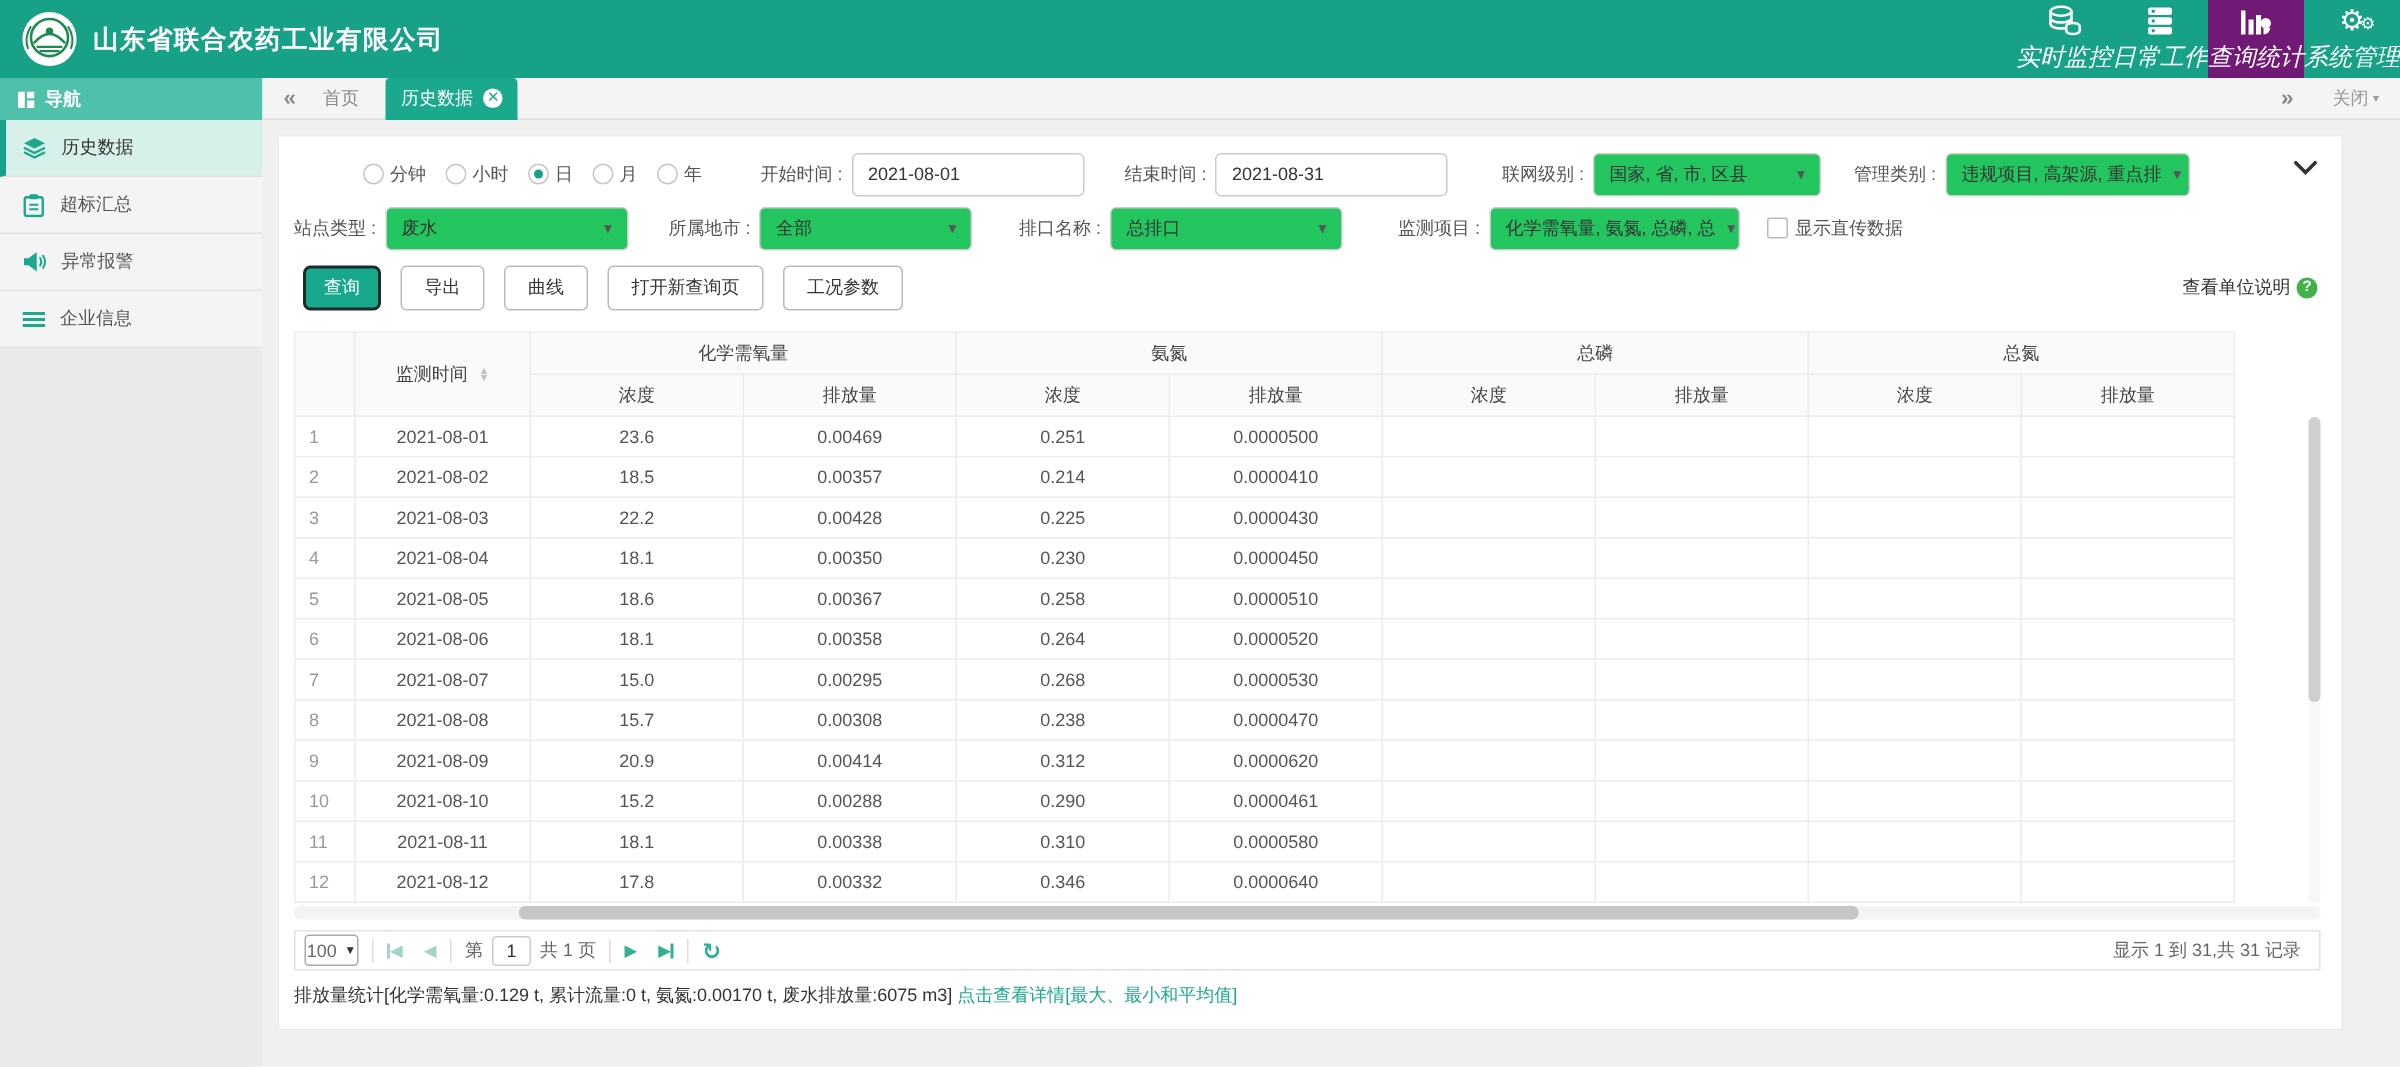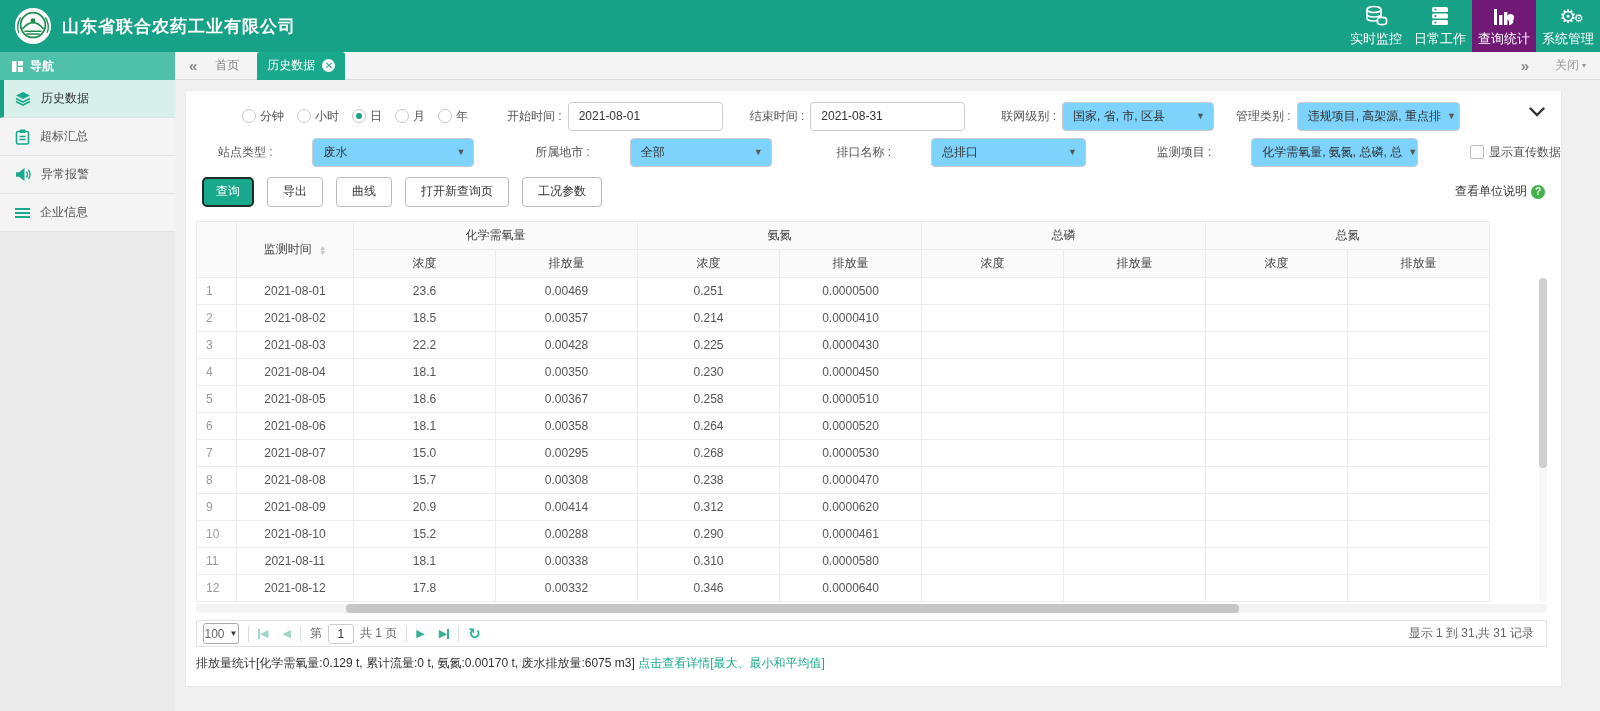--- a/index.html
+++ b/index.html
@@ -7,21 +7,21 @@
   body { font-family:"Liberation Sans","DejaVu Sans",sans-serif; font-size:12px; background:#efefef; color:#333; }
 
   
   .topbar { height:52px; background:#17a287; display:flex; justify-content:space-between; align-items:stretch; }
   .brand { display:flex; align-items:center; gap:10px; padding-left:14px; }
   .brand .logo { width:38px; height:38px; }
   .brand .cname { color:#fff; font-size:17px; font-weight:bold; letter-spacing:1px; }
   .topnav { display:flex; }
   .topnav .titem { width:64px; display:flex; flex-direction:column; align-items:center; justify-content:center; gap:3px; color:#fff; cursor:pointer; }
   .topnav .titem.active { background:#701a75; }
-  .topnav .tlabel { font-size:13px; }
+  .topnav .tlabel { font-size:16px;font-style:italic; }
   .ticon { height:22px; display:flex; align-items:flex-end; justify-content:center; }
   .gear-wrap { color:#fff; line-height:20px; position:relative; }
   .gear-big { font-size:19px; } .gear-small { font-size:11px; position:absolute; right:-7px; bottom:-1px; }
 
   
   .layout { display:flex; height:659px; }
   .sidebar { width:175px; background:#eaeaea; display:flex; flex-direction:column; }
   .nav-title { height:28px; background:#4fc0aa; color:#fff; font-weight:bold; display:flex; align-items:center; gap:7px; padding-left:12px; }
   .side-item { height:38px; background:#f4f4f4; border-bottom:1px solid #e2e2e2; display:flex; align-items:center; gap:10px; padding-left:15px; color:#555; cursor:pointer; }
   .side-item.active { background:#d7f0e9; border-left:4px solid #17a287; padding-left:11px; color:#333; }
@@ -37,24 +37,24 @@
   .close-menu { display:flex; align-items:center; gap:3px; color:#999; cursor:pointer; }
   .caret-sm { font-size:8px; color:#999; }
 
   
   .content { flex:1; padding:10px 38px 0 10px; }
   .panel { background:#fff; height:597px; position:relative; border:1px solid #eaeaea; }
   .collapse-ic { position:absolute; top:16px; right:16px; cursor:pointer; }
 
   .frow { display:flex; align-items:center; height:34px; color:#555; }
   .frow1 { padding-left:56px; margin-top:8px; }
-  .frow2 { padding-left:32px; margin-top:2px;justify-content:space-between; }
+  .frow2 { padding-left:10px; margin-top:2px; }
   .flabel { margin-right:6px; white-space:nowrap; }
   .tinput { height:29px; border:1px solid #ccc; border-radius:4px; padding:0 10px; display:flex; align-items:center; color:#333; background:#fff; }
-  .tselect { height:29px; border:1px solid #ccc; border-radius:4px; padding:0 8px 0 10px; display:flex; align-items:center; justify-content:space-between; gap:6px; color:#333; background:#7dd3fc; cursor:pointer; white-space:nowrap; overflow:hidden; }
+  .tselect { height:29px; border:1px solid #ccc; border-radius:4px; padding:0 8px 0 10px; display:flex; align-items:center; justify-content:space-between; gap:6px; color:#333; background:#22c55e; cursor:pointer; white-space:nowrap; overflow:hidden; }
   .tselect .car { font-size:9px; color:#555; }
   .radio { display:flex; align-items:center; margin-right:13px; cursor:pointer; }
   .rdot { width:14px; height:14px; border:1px solid #c5c5c5; border-radius:50%; margin-right:4px; position:relative; background:#fff; }
   .radio.checked .rdot::after { content:""; position:absolute; left:3px; top:3px; width:6px; height:6px; border-radius:50%; background:#17a287; }
   .chk { width:14px; height:14px; border:1px solid #bbb; border-radius:2px; background:#fff; margin-right:5px; }
   .chkwrap { display:flex; align-items:center; color:#555; cursor:pointer; }
 
   .btnrow { display:flex; align-items:center; padding:5px 16px 0 16px; gap:13px; height:40px; }
   .btn { height:30px; padding:0 15px; background:#fff; border:1px solid #b9b9b9; border-radius:4px; color:#333; font-size:12px; cursor:pointer; font-family:inherit; }
   .btn.primary { background:#18a88c; color:#fff; border:2px solid #1c2b27; border-radius:5px; padding:0 12px; }

